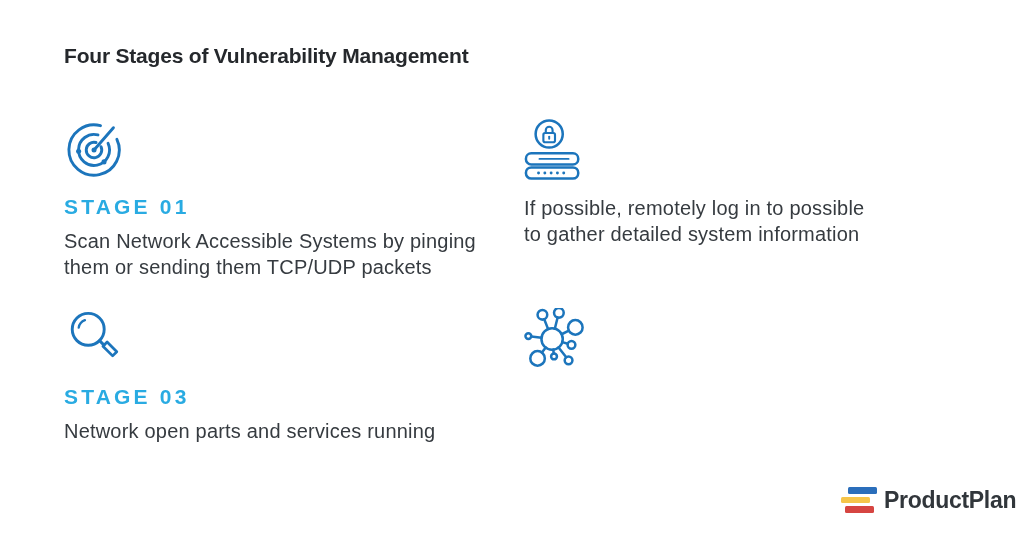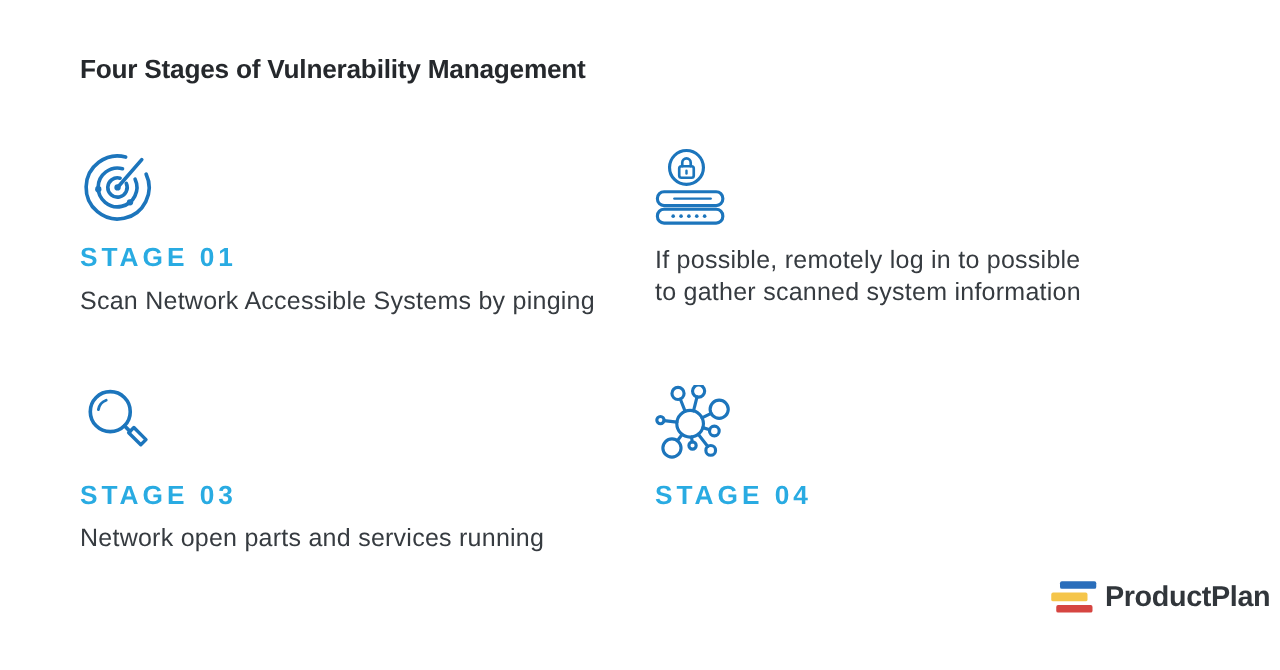--- a/index.html
+++ b/index.html
@@ -45,22 +45,22 @@
     letter-spacing:3.2px;
     color:var(--stage-cyan);
     margin-bottom:9px;
   }
   .stage-desc{color:var(--body-color);}
   .stage-desc .line{
     font-size:20px;line-height:26px;
     letter-spacing:0.2px;
   }
   .logo{
-    position:absolute;left:841px;top:464px;
-    display:flex;align-items:center;
+    position:absolute;left:841px;top:487px;
+    display:flex;align-items:flex-start;
   }
   .logo-mark{position:relative;width:38px;height:26px;margin-right:5px;}
   .logo-mark .bar{position:absolute;width:29px;height:6.5px;border-radius:1.5px;display:block;}
   .bar-blue{left:7px;top:0;background:var(--logo-blue);}
   .bar-yellow{left:0;top:9.5px;background:var(--logo-yellow);}
   .bar-red{left:4px;top:19px;background:var(--logo-red);}
   .brand-name{
     font-size:23px;font-weight:700;
     letter-spacing:-0.3px;
     color:var(--logo-text);
@@ -83,20 +83,21 @@
           <path d="M38.2 29.6 A8 8 0 1 1 33.1 25.3"></path>
           <line x1="31" y1="33" x2="51" y2="10"></line>
           <circle cx="31" cy="33" r="2.6" fill="currentColor" stroke="none"></circle>
           <circle cx="15.1" cy="34.4" r="2.6" fill="currentColor" stroke="none"></circle>
           <circle cx="41.3" cy="45.3" r="2.6" fill="currentColor" stroke="none"></circle>
         </svg>
       </div>
       <div class="stage-label">STAGE 01</div>
       <div class="stage-desc">
         <div class="line">Scan Network Accessible Systems by pinging</div>
+        <div class="line">them or sending them TCP/UDP packets</div>
       </div>
     </div>
 
     <div class="stage-card">
       <div class="icon-box">
         <svg viewBox="0 0 64 64" fill="none" stroke="currentColor" stroke-width="2.6" stroke-linecap="round">
           <circle cx="26" cy="16.5" r="14"></circle>
           <rect x="20" y="15.5" width="12" height="9.5" rx="1.8" stroke-width="2.2"></rect>
           <path d="M22.5 15.5 V12.5 A3.5 3.5 0 0 1 29.5 12.5 V15.5" stroke-width="2.2"></path>
           <line x1="26" y1="19.2" x2="26" y2="21.4" stroke-width="2"></line>
@@ -107,21 +108,21 @@
             <circle cx="15" cy="56.7" r="1.5"></circle>
             <circle cx="21.5" cy="56.7" r="1.5"></circle>
             <circle cx="28" cy="56.7" r="1.5"></circle>
             <circle cx="34.5" cy="56.7" r="1.5"></circle>
             <circle cx="41" cy="56.7" r="1.5"></circle>
           </g>
         </svg>
       </div>
       <div class="stage-desc">
         <div class="line">If possible, remotely log in to possible</div>
-        <div class="line">to gather scanned system information</div>
+        <div class="line">to gather detailed system information</div>
       </div>
     </div>
 
     <div class="stage-card">
       <div class="icon-box">
         <svg viewBox="0 0 64 64" fill="none" stroke="currentColor" stroke-width="3" stroke-linecap="round" stroke-linejoin="round">
           <circle cx="25" cy="22" r="16.5"></circle>
           <path d="M21.6 12.6 A10 10 0 0 0 15.2 20.3" stroke-width="2.4"></path>
           <line x1="36.7" y1="33.7" x2="41.3" y2="38.3"></line>
           <path d="M40.2 39.4 L44.5 35.1 L54.5 45.1 L50.2 49.4 Z" stroke-width="2.8"></path>
@@ -148,21 +149,20 @@
           <line x1="24.9" y1="21.8" x2="20.9" y2="11.6"></line>
           <line x1="31.8" y1="21.4" x2="34.7" y2="9.8"></line>
           <line x1="38.8" y1="27.1" x2="46.3" y2="23.4"></line>
           <line x1="18.1" y1="30.7" x2="7.5" y2="29.4"></line>
           <line x1="39.5" y1="35.2" x2="45.2" y2="36.9"></line>
           <line x1="22.4" y1="40.8" x2="18.5" y2="46"></line>
           <line x1="30.2" y1="42.9" x2="30.7" y2="47"></line>
           <line x1="35.7" y1="40.7" x2="43.6" y2="50.8"></line>
         </svg>
       </div>
-      <div class="stage-label">STAGE 04</div>
     </div>
 
   </div>
 
   <div class="logo">
     <span class="logo-mark">
       <span class="bar bar-blue"></span>
       <span class="bar bar-yellow"></span>
       <span class="bar bar-red"></span>
     </span>

